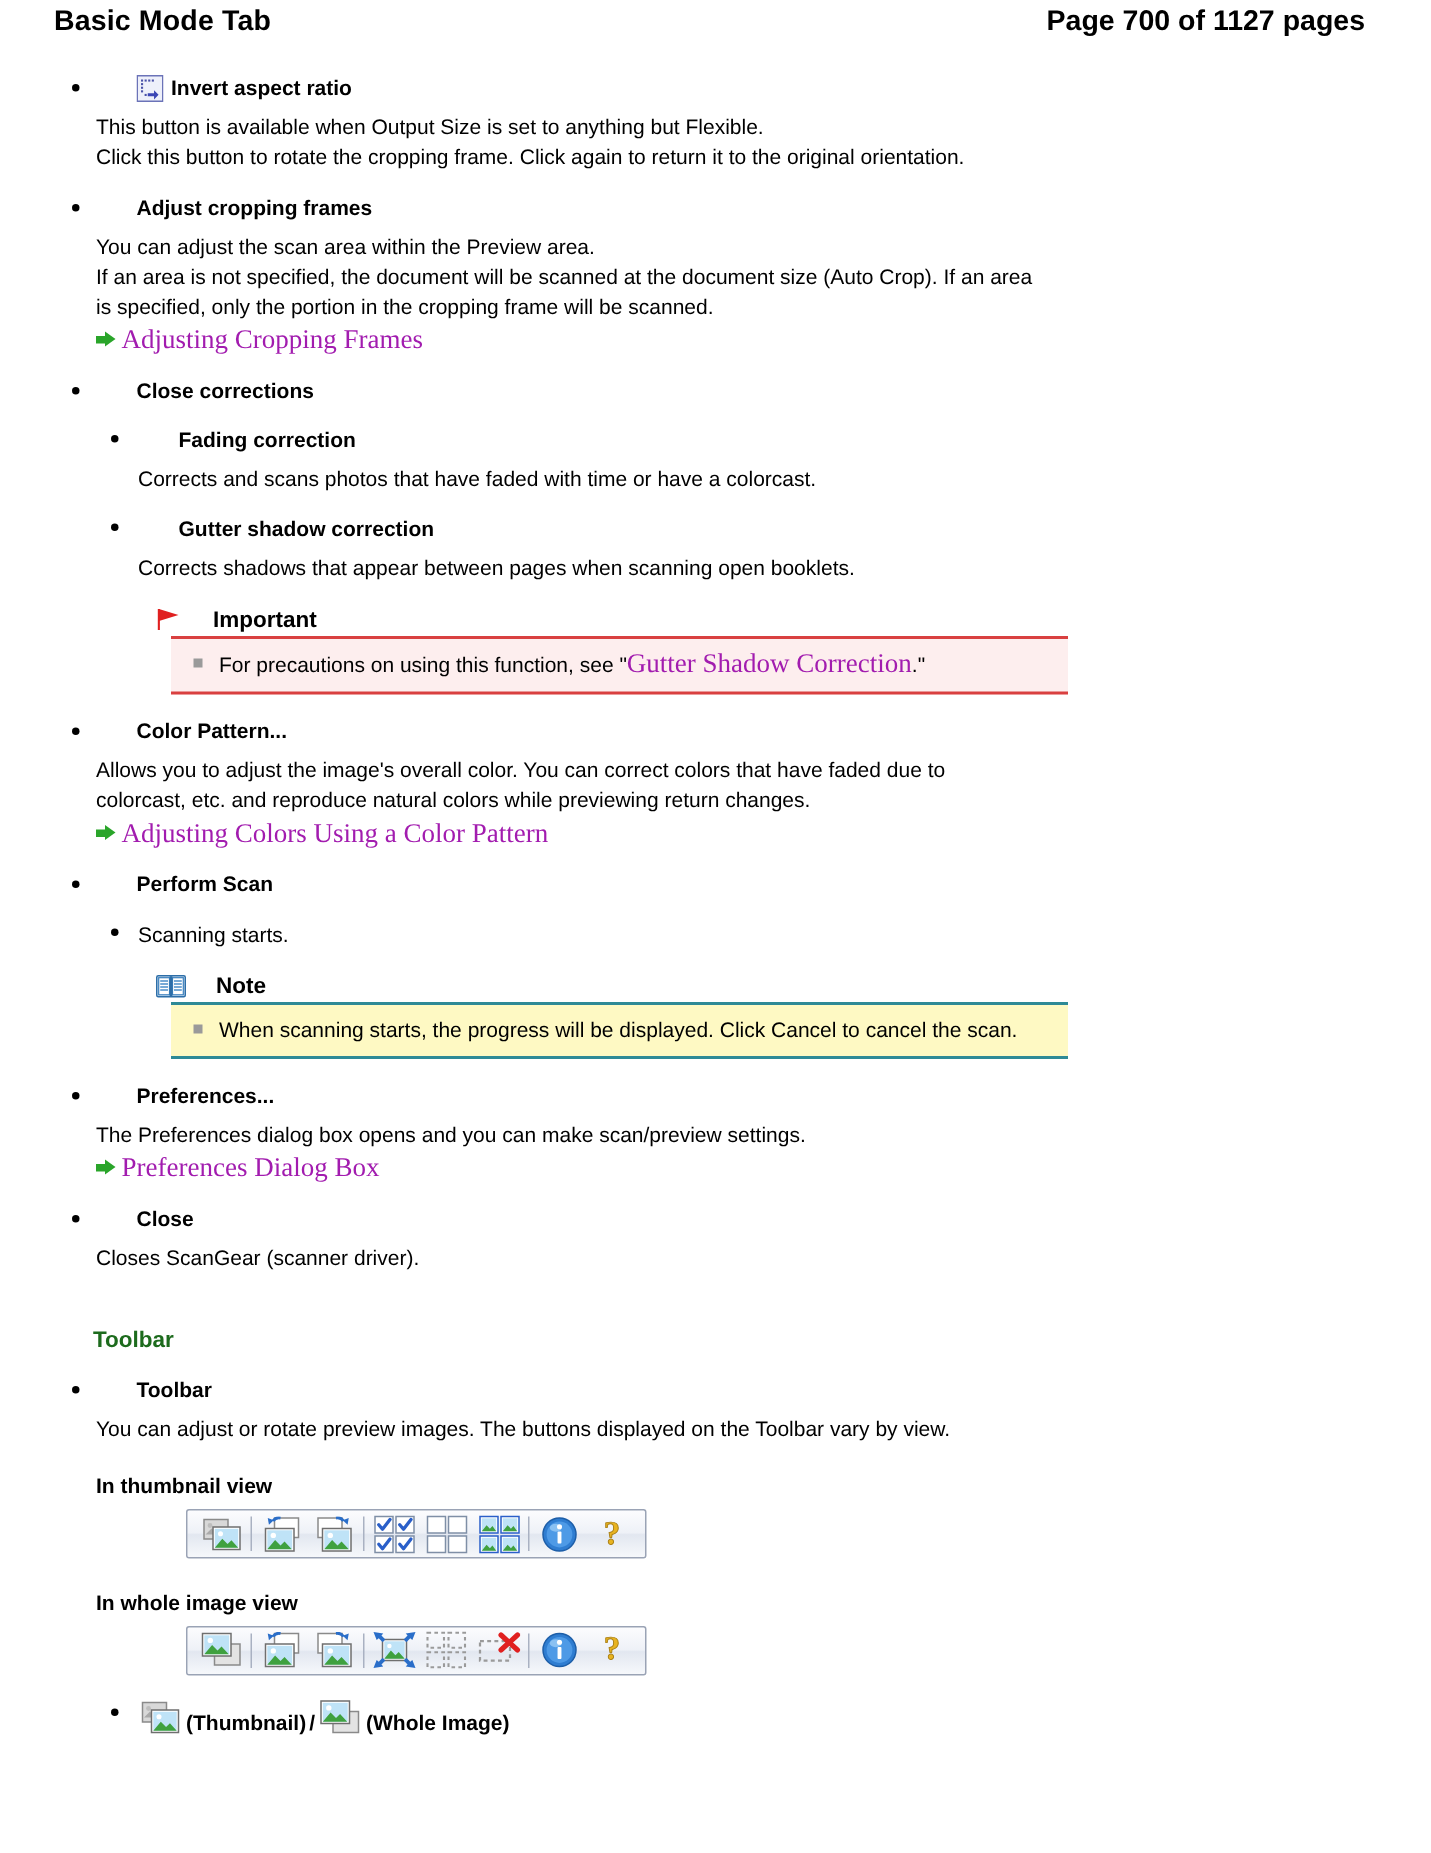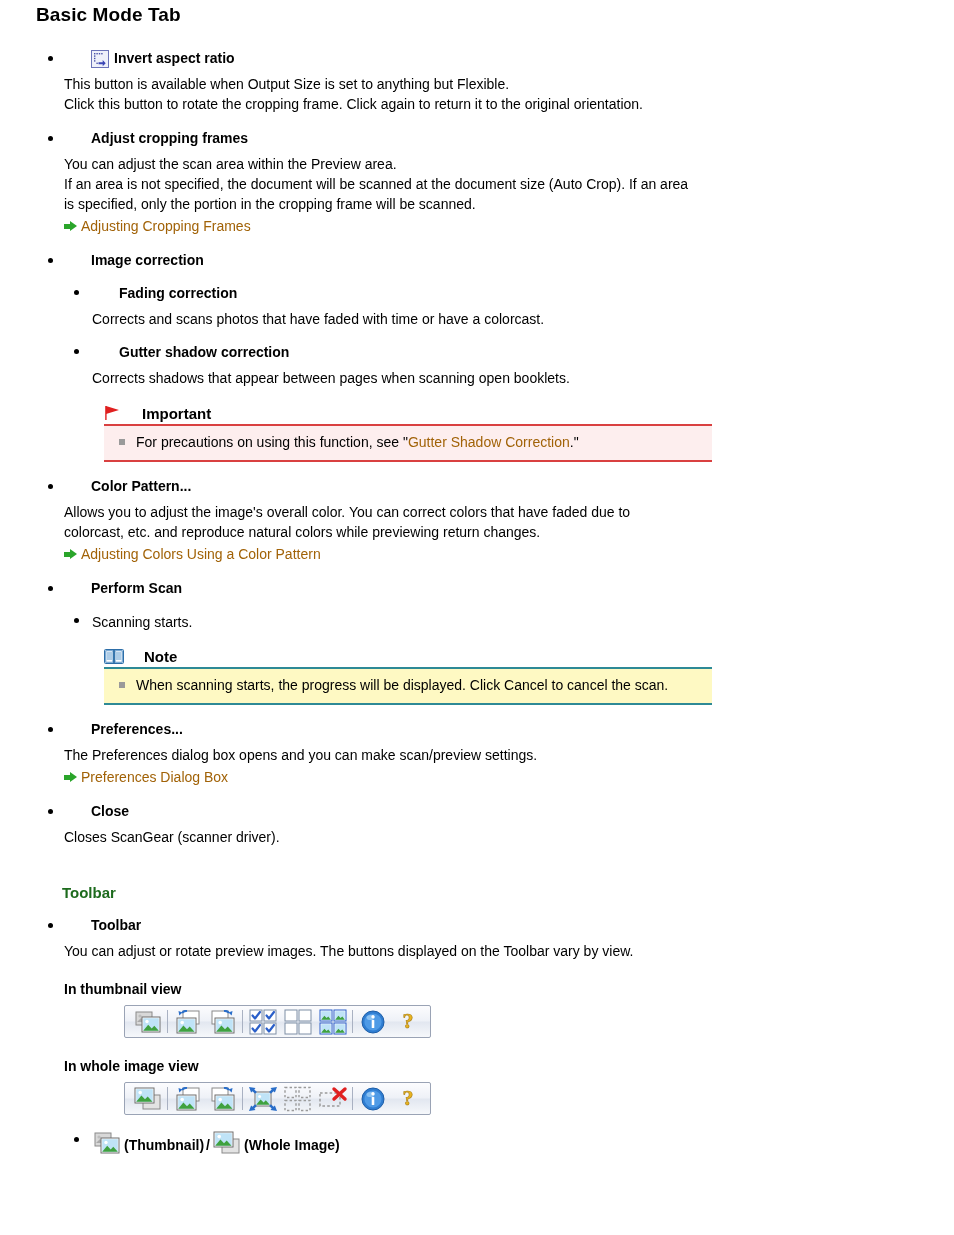--- a/index.html
+++ b/index.html
@@ -116,23 +116,24 @@
   .arrow-icon::after {
     content: "";
     position: absolute;
     left: 6px; top: 0;
     width: 0; height: 0;
     border-top: 5.5px solid transparent;
     border-bottom: 5.5px solid transparent;
     border-left: 7px solid #2aa52a;
   }
   .green-link {
-    color: #a16207;
+    color: #a21caf;
     text-decoration: none;
-    font-size: 14px;
+    font-size: 18px;
+    font-family: Liberation Serif, serif;
   }
 
   
   .callout {
     margin-top: 16px;
     margin-left: 40px;
     width: 608px;
   }
   .callout-head {
     display: flex;
@@ -152,20 +153,21 @@
     width: 20px; height: 17px;
     flex: none;
   }
   .book-icon svg { display: block; }
 
   .callout-body {
     border-top: 2px solid #d94040;
     border-bottom: 2px solid #d94040;
     background: #fdeeee;
     padding: 7px 10px 8px 10px;
+    margin-left: 10px;
   }
   .callout.note .callout-body {
     border-top: 2px solid #2e8a96;
     border-bottom: 2px solid #2e8a96;
     background: #fef9c3;
   }
   .callout-item {
     position: relative;
     padding-left: 22px;
     font-size: 14px;
@@ -242,20 +244,21 @@
     gap: 2px;
     flex-wrap: wrap;
   }
   .aspect-icon { width: 18px; height: 18px; flex: none; }
 </style>
 </head>
 <body>
 
 <div class="page-header">
   <div class="header-title">Basic Mode Tab</div>
+  <div class="header-page">Page 700 of 1127 pages</div>
 </div>
 
 <div class="content">
 
   
   <div class="lvl1">
     <div class="term">
       <span class="aspect-icon">
         <svg width="18" height="18" viewBox="0 0 18 18">
           <rect x="0.5" y="0.5" width="17" height="17" fill="#eef0fa" stroke="#6b73b8"></rect>
@@ -292,21 +295,21 @@
     </div>
     <div class="link-row">
       <span class="arrow-icon"></span>
       <a href="#" class="green-link">Adjusting Cropping Frames</a>
     </div>
   </div>
 
   
   <div class="lvl1">
     <div class="term">
-      <span>Image correction</span>
+      <span>Close corrections</span>
     </div>
 
     <div class="lvl2">
       <div class="term">
         <span>Fading correction</span>
       </div>
       <div class="desc">Corrects and scans photos that have faded with time or have a colorcast.</div>
     </div>
 
 

